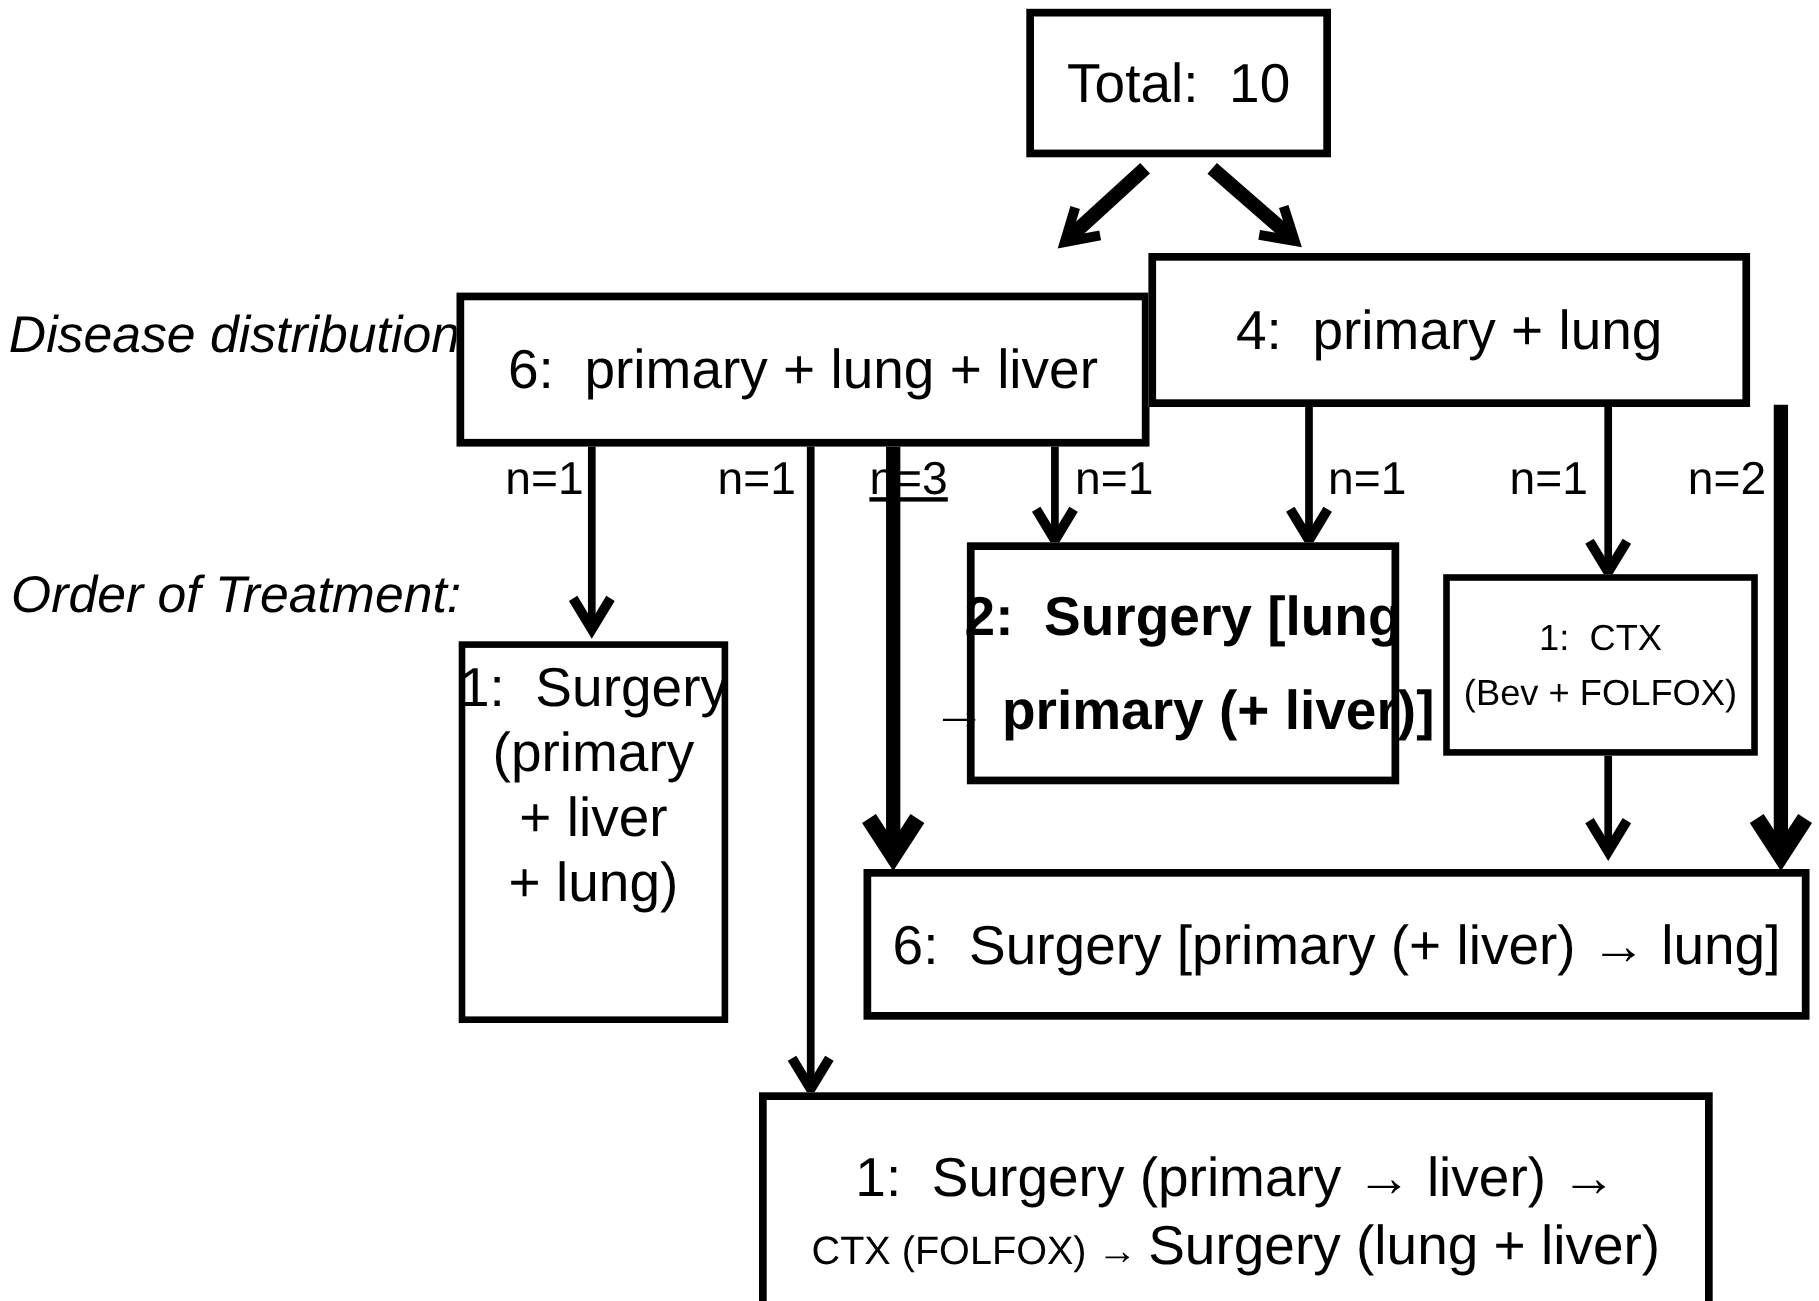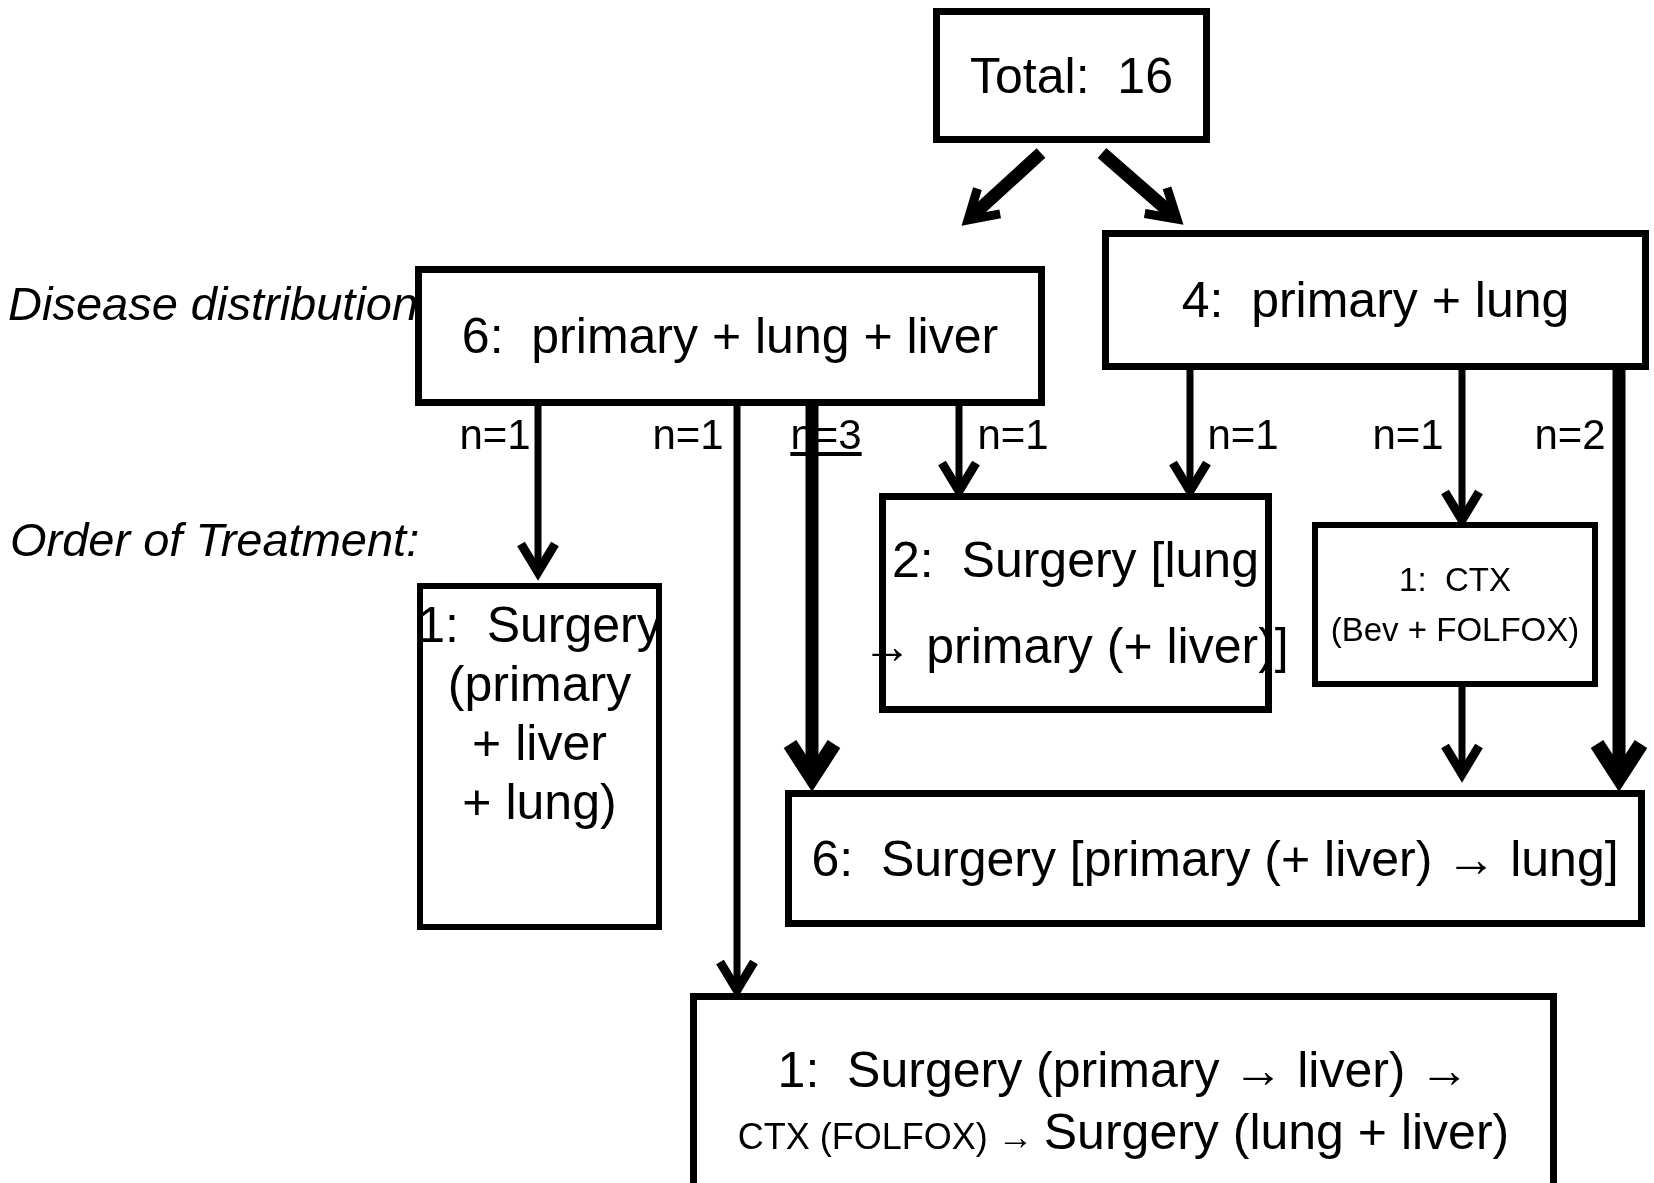--- a/index.html
+++ b/index.html
@@ -26,27 +26,27 @@
     flex-direction: column;
     align-items: center;
     justify-content: center;
     text-align: center;
     font-size: 50px;
     line-height: 60px;
     white-space: pre;
   }
   .box-total      { left: 933px;  top: 8px;   width: 277px; height: 135px; }
   .box-dist-left  { left: 415px;  top: 230px; width: 630px; height: 140px; margin-top: 36px; }
-  .box-dist-right { left: 1102px; top: 230px; width: 547px; height: 140px; }
+  .box-dist-right { left: 1044px; top: 230px; width: 547px; height: 140px; }
   .box-surgery-all {
     left: 417px; top: 583px; width: 245px; height: 347px;
     border-width: 6px; justify-content: flex-start; padding-top: 7px;
     line-height: 59px;
   }
-  .box-lung-first { left: 879px; top: 493px; width: 393px; height: 220px; line-height: 86px; }
+  .box-lung-first { left: 879px; top: 493px; width: 393px; height: 220px; line-height: 86px; font-weight: bold; }
   .box-ctx {
     left: 1312px; top: 522px; width: 286px; height: 165px;
     border-width: 6px; font-size: 33px; line-height: 50px;
   }
   .box-primary-first { left: 785px; top: 790px; width: 860px; height: 137px; }
   .box-staged { left: 690px; top: 993px; width: 867px; height: 221px; line-height: 62px; }
   .box-staged .small-seg { font-size: 36px; }
   .row-label {
     position: absolute;
     font-style: italic;
@@ -111,21 +111,21 @@
     <g>
       <line x1="1462" y1="687" x2="1462" y2="770" stroke-width="7"></line>
       <path d="M 1445 746 L 1462 774 L 1479 746" stroke-width="9"></path>
     </g>
   </svg>
 
   <div class="row-label label-disease">Disease distribution:</div>
   <div class="row-label label-order">Order of Treatment:</div>
 
   <div class="box box-total">
-    <div>Total:  16</div>
+    <div>Total:  10</div>
   </div>
 
   <div class="box box-dist-left">
     <div>6:  primary + lung + liver</div>
   </div>
 
   <div class="box box-dist-right">
     <div>4:  primary + lung</div>
   </div>
 

